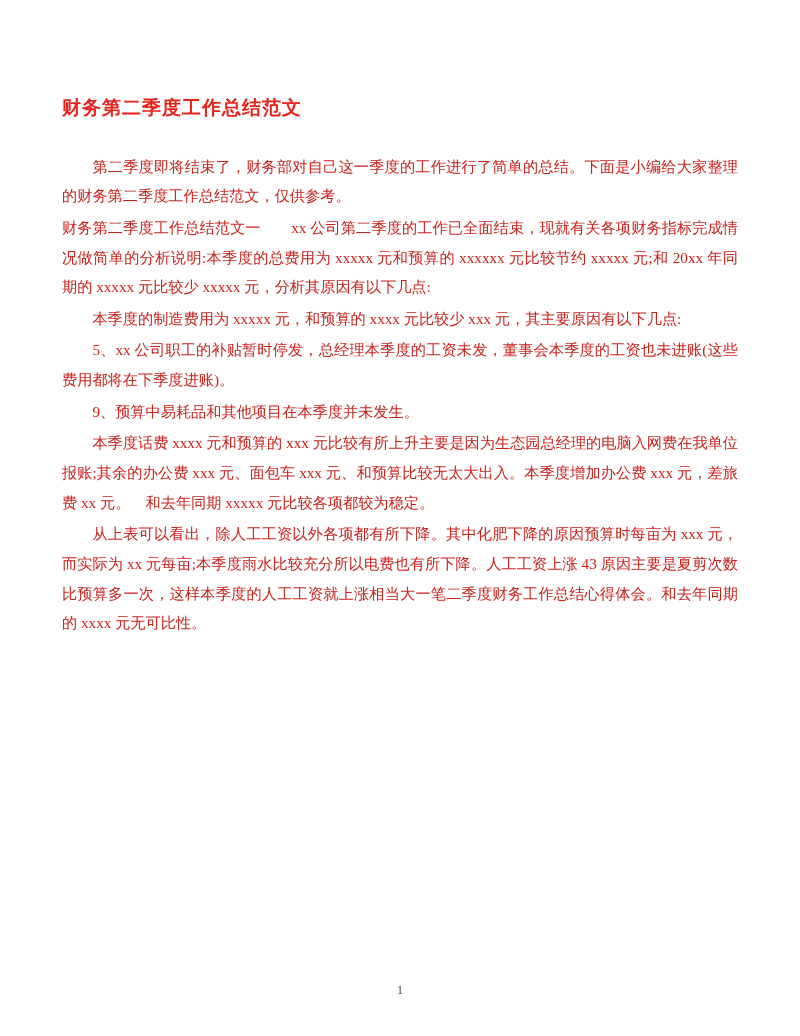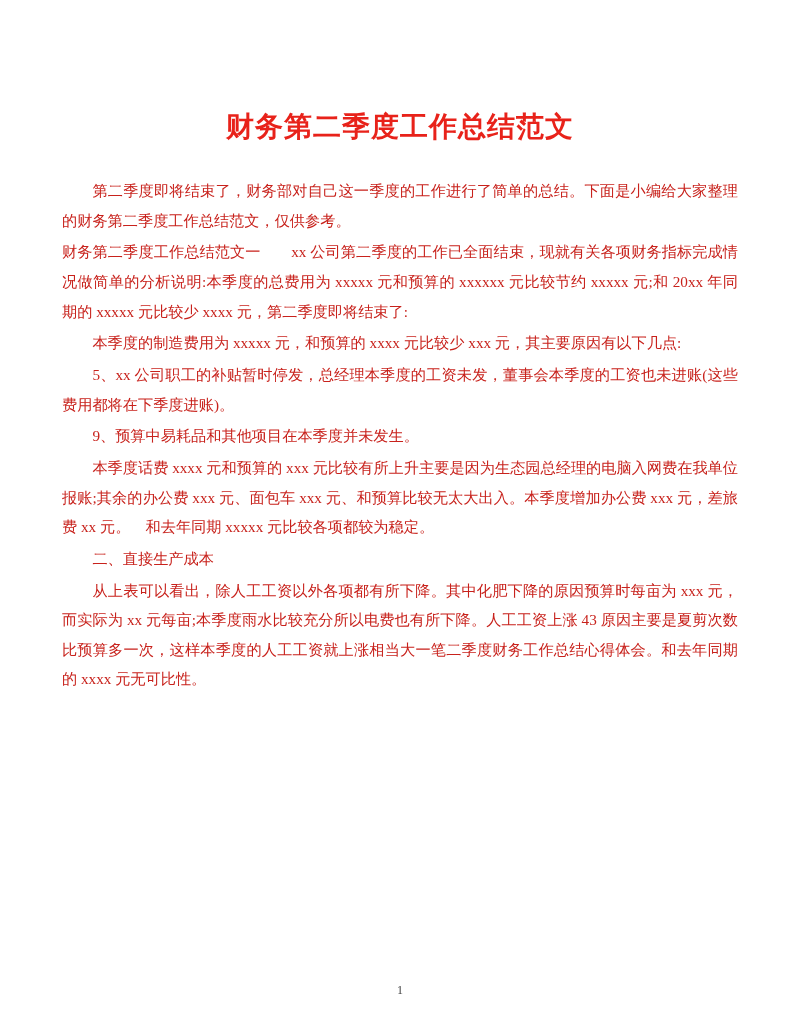--- a/index.html
+++ b/index.html
@@ -15,27 +15,26 @@
   }
   .page {
     position: relative;
     width: 800px;
     height: 1036px;
     box-sizing: border-box;
     padding: 95px 62px 40px 62px;
     background: #ffffff;
   }
   .doc-title {
-    text-align: center;
     font-family: "Liberation Sans", "DejaVu Sans", sans-serif;
-    font-size: 28px;
+    font-size: 19px;
     font-weight: bold;
     color: #e8221a;
     letter-spacing: 1px;
-    margin: 12px 0 30px 0;
+    margin: 0 0 30px 0;
     line-height: 1.4;
   }
   .para {
     font-size: 15.2px;
     line-height: 1.95;
     color: #c8221c;
     margin: 0 0 2px 0;
     text-align: justify;
     text-justify: inter-ideograph;
   }
@@ -57,22 +56,21 @@
   }
 </style>
 </head>
 <body>
 
 <div class="page">
 
   <h1 class="doc-title">财务第二季度工作总结范文</h1>
 
   <p class="para indent">第二季度即将结束了，财务部对自己这一季度的工作进行了简单的总结。下面是小编给大家整理的财务第二季度工作总结范文，仅供参考。</p>
-  <p class="para noindent">财务第二季度工作总结范文一　　xx 公司第二季度的工作已全面结束，现就有关各项财务指标完成情况做简单的分析说明:本季度的总费用为 xxxxx 元和预算的 xxxxxx 元比较节约 xxxxx 元;和 20xx 年同期的 xxxxx 元比较少 xxxx 元，第二季度即将结束了:</p>
+  <p class="para noindent">财务第二季度工作总结范文一　　xx 公司第二季度的工作已全面结束，现就有关各项财务指标完成情况做简单的分析说明:本季度的总费用为 xxxxx 元和预算的 xxxxxx 元比较节约 xxxxx 元;和 20xx 年同期的 xxxxx 元比较少 xxxxx 元，分析其原因有以下几点:</p>
   <p class="para indent">本季度的制造费用为 xxxxx 元，和预算的 xxxx 元比较少 xxx 元，其主要原因有以下几点:</p>
   <p class="para indent">5、xx 公司职工的补贴暂时停发，总经理本季度的工资未发，董事会本季度的工资也未进账(这些费用都将在下季度进账)。</p>
   <p class="para indent">9、预算中易耗品和其他项目在本季度并未发生。</p>
   <p class="para indent">本季度话费 xxxx 元和预算的 xxx 元比较有所上升主要是因为生态园总经理的电脑入网费在我单位报账;其余的办公费 xxx 元、面包车 xxx 元、和预算比较无太大出入。本季度增加办公费 xxx 元，差旅费 xx 元。　和去年同期 xxxxx 元比较各项都较为稳定。</p>
-  <p class="para indent">二、直接生产成本</p>
   <p class="para indent">从上表可以看出，除人工工资以外各项都有所下降。其中化肥下降的原因预算时每亩为 xxx 元，而实际为 xx 元每亩;本季度雨水比较充分所以电费也有所下降。人工工资上涨 43 原因主要是夏剪次数比预算多一次，这样本季度的人工工资就上涨相当大一笔二季度财务工作总结心得体会。和去年同期的 xxxx 元无可比性。</p>
 
   <div class="page-number">1</div>
 </div>
 
 </body></html>

